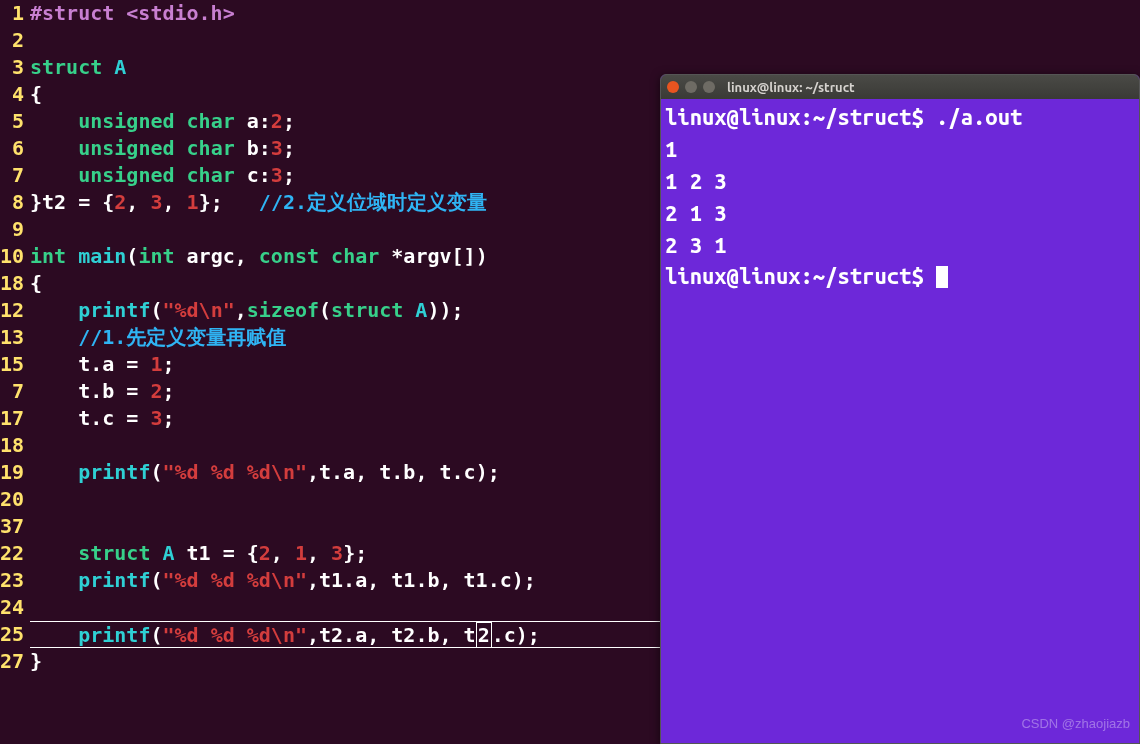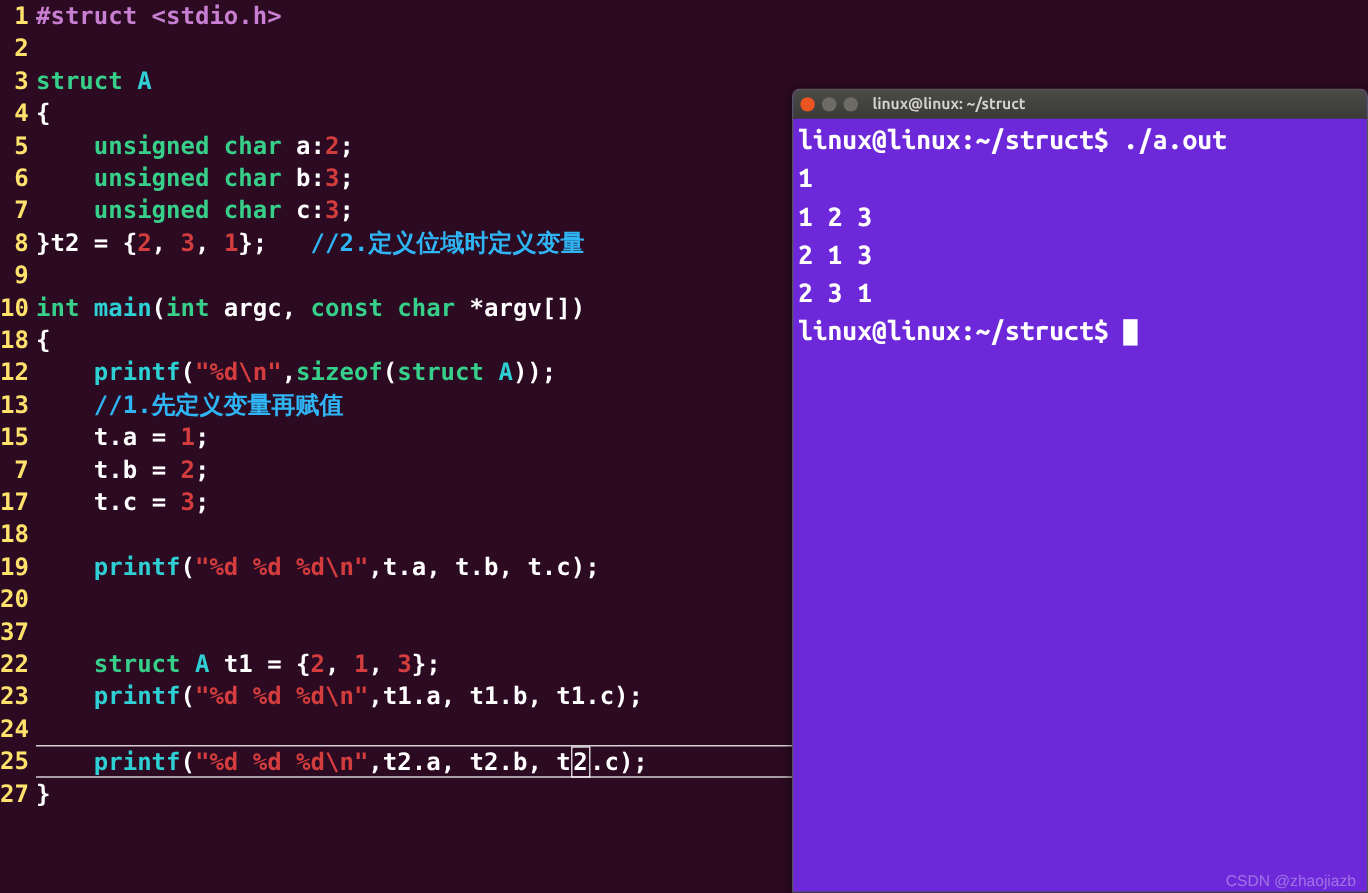--- a/index.html
+++ b/index.html
@@ -63,21 +63,21 @@
     font-family:"Ubuntu Mono","DejaVu Sans Mono",monospace;
     border-radius:32px;
   }
   .prompt-user { color:#ffffff; }
   .term-cursor {
     display:inline-block; width:12px; height:22px;
     background:#ffffff; vertical-align:text-bottom;
   }
   
   .watermark {
-    position:absolute; right:10px; bottom:3px;
+    position:absolute; right:10px; bottom:13px;
     color:rgba(255,255,255,.35); font-size:13px;
     font-family:sans-serif;
   }
 </style>
 </head>
 <body>
 
 <div class="editor" id="editor">
     <div class="line"><span class="gutter">1</span><span class="code"><span class="tk-pp">#struct </span><span class="tk-pp">&lt;stdio.h&gt;</span></span></div>
     <div class="line"><span class="gutter">2</span><span class="code"></span></div>

